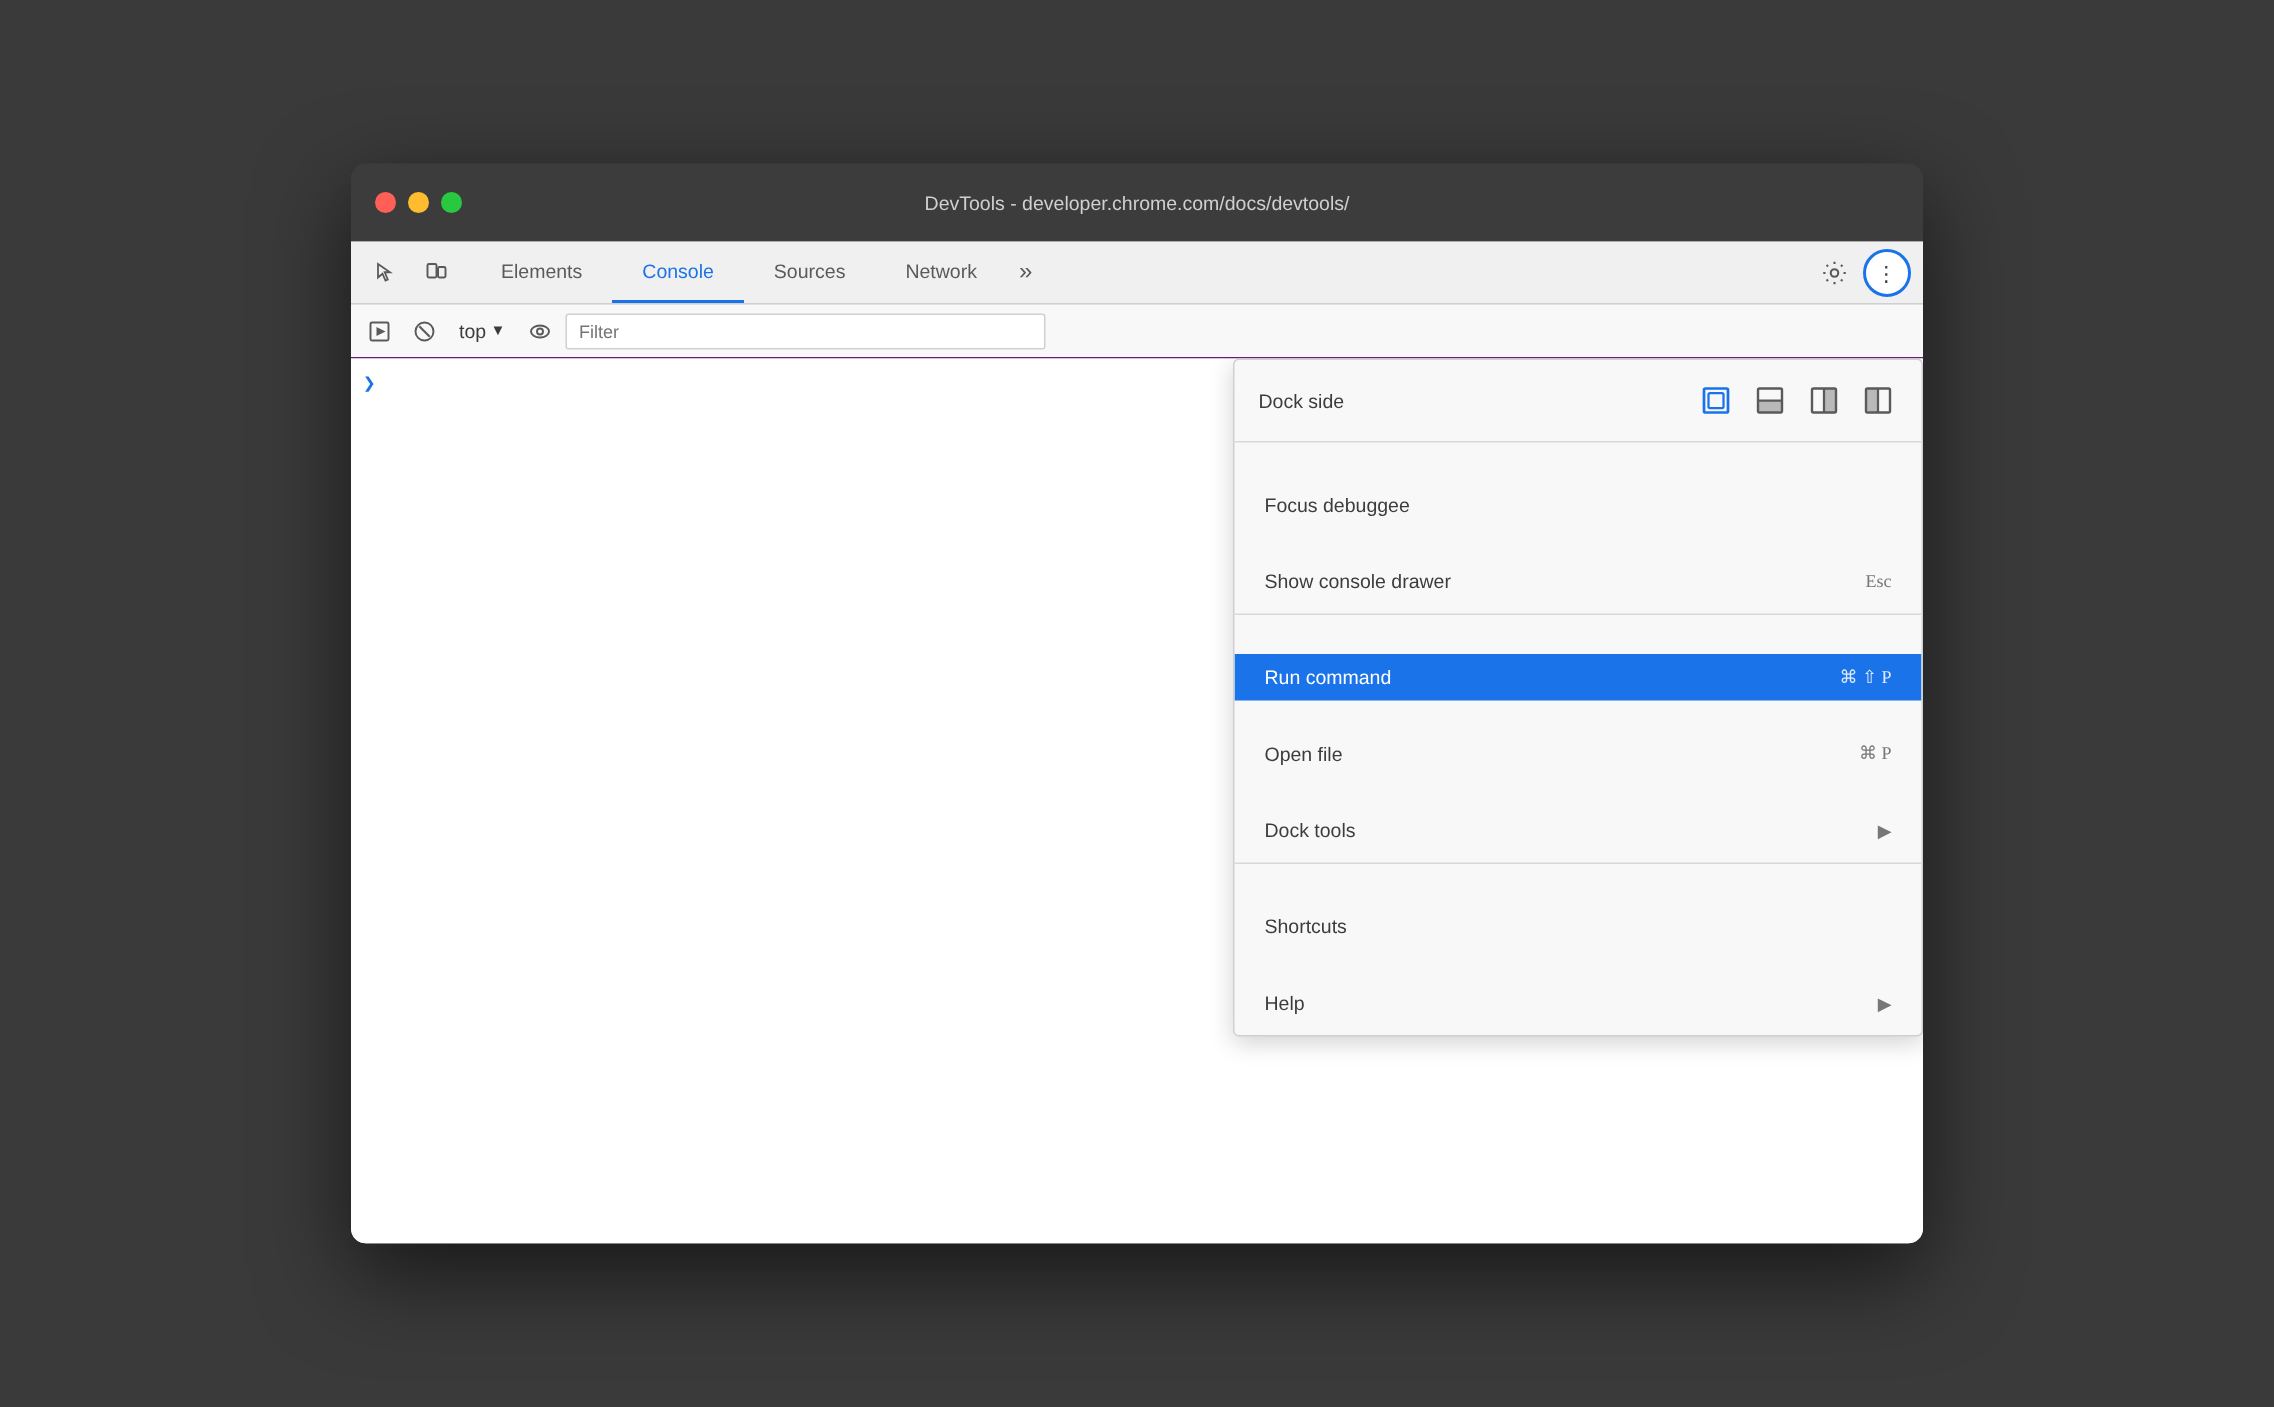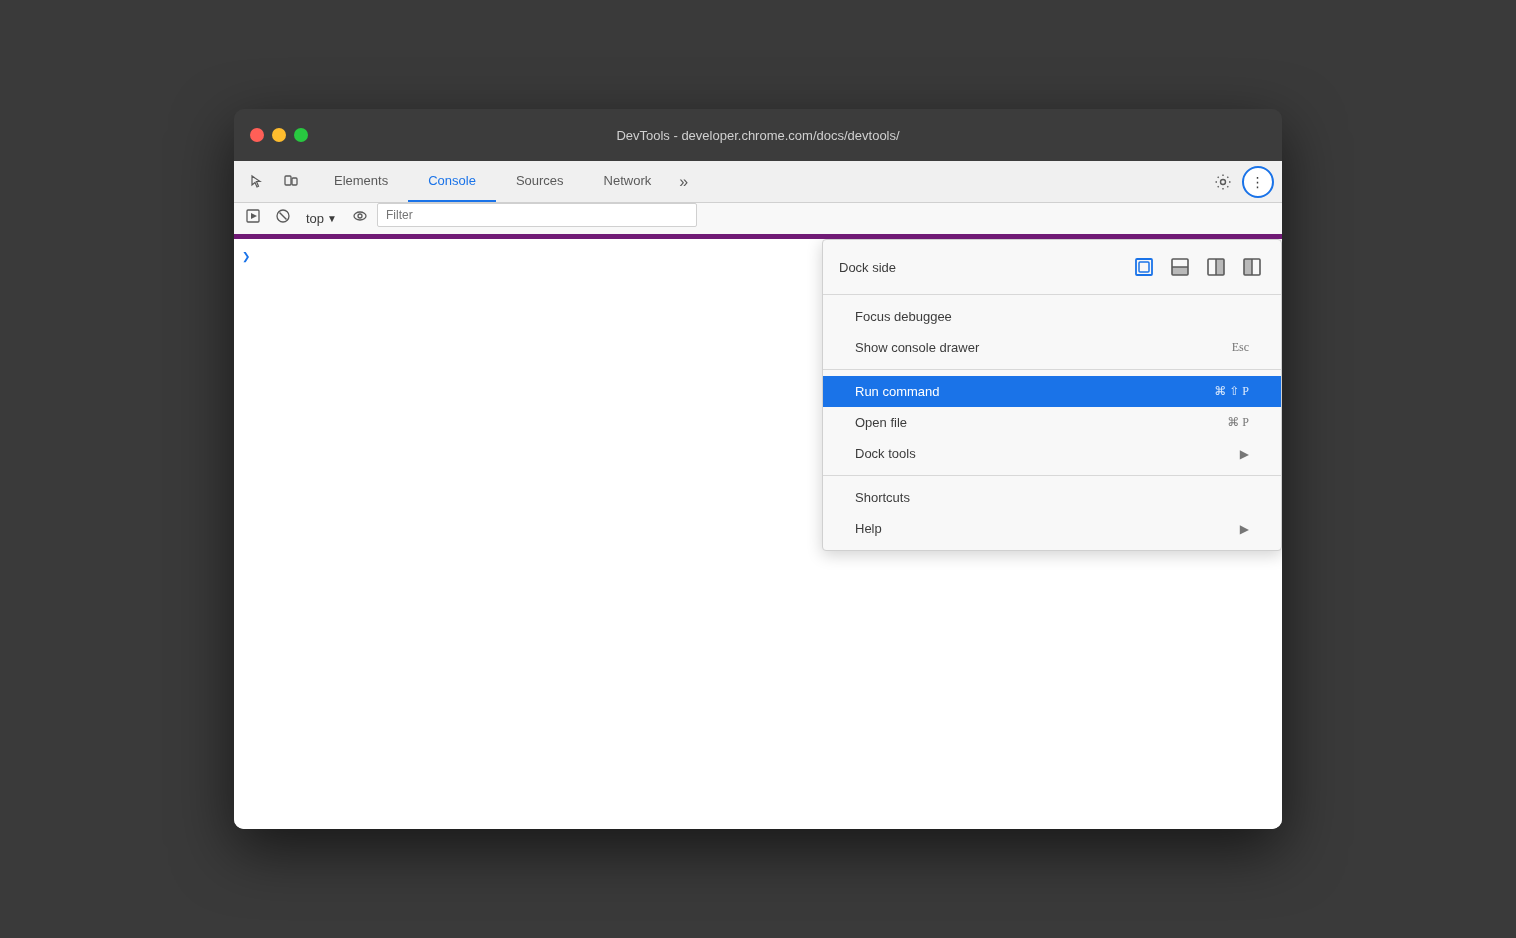--- a/index.html
+++ b/index.html
@@ -145,22 +145,23 @@
       justify-content: center;
       cursor: pointer;
       color: #3c3c3c;
       font-size: 16px;
       background: white;
     }
 
     
     .console-toolbar {
       background: #f8f8f8;
-      border-bottom: 5px solid #701a75;
-      display: flex;
+      border-bottom: 1px solid #701a75;
+      display: flex;
+      align-items: center;
       height: 36px;
       padding: 0 6px;
       gap: 4px;
       flex-shrink: 0;
     }
 
     .toolbar-btn {
       width: 26px;
       height: 26px;
       display: flex;
@@ -271,24 +272,25 @@
       align-items: center;
       justify-content: center;
       cursor: pointer;
       color: #3c3c3c;
     }
     .dock-icon.active { color: #1a73e8; }
 
     .menu-item {
       display: flex;
       align-items: center;
-      padding: 8px 32px;
+      padding: 8px 20px;
       cursor: pointer;
       font-size: 13px;
       color: #3c3c3c;
+      margin-top: 20px;
     }
     .menu-item.highlighted {
       background: #1a73e8;
       color: white;
     }
 
     .menu-item-label {
       flex: 1;
     }
 

